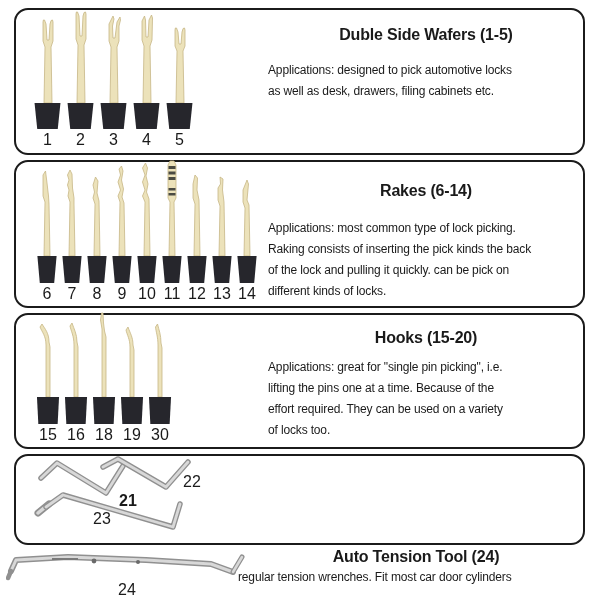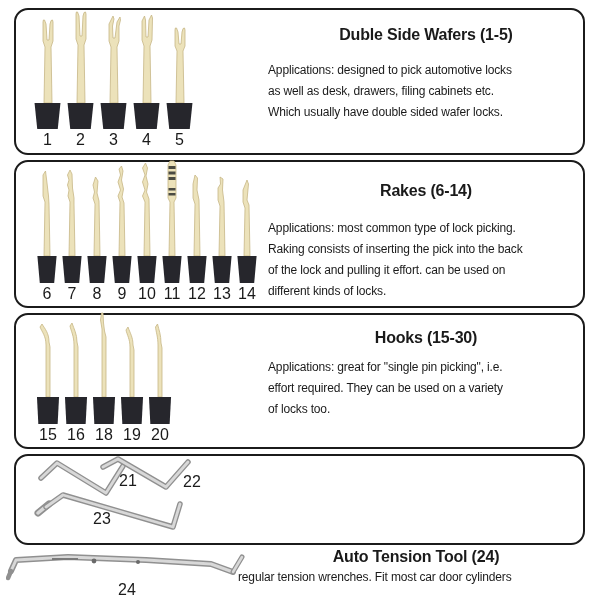--- a/index.html
+++ b/index.html
@@ -81,21 +81,20 @@
           </svg>
         <div class="handle h-wafer"></div>
         <div class="num">5</div>
       </div>
     </div>
     <div class="textcol">
       <h3>Duble Side Wafers (1-5)</h3>
       <div class="body">
         <div>Applications: designed to pick automotive locks</div>
         <div>as well as desk, drawers, filing cabinets etc.</div>
-        <div>Which usually have double sided wafer locks.</div>
       </div>
     </div>
   </div>
 
   <div class="box" id="sec-rakes">
     <div class="tools tools-rakes">
       <div class="tool">
         <svg class="blade" width="22" height="88" viewBox="0 0 22 88">
             <path d="M8,88 L9,34 L7,28 L7,7 L9.5,3 L11,15 L12.5,28 L13,36 L14,88 Z"></path>
           </svg>
@@ -161,22 +160,22 @@
             <path d="M8,78 L9,30 L7,24 L7,12 L11,2 L12.5,6 L11,22 L13,27 L14,78 Z"></path>
           </svg>
         <div class="handle h-rake"></div>
         <div class="num">14</div>
       </div>
     </div>
     <div class="textcol">
       <h3>Rakes (6-14)</h3>
       <div class="body">
         <div>Applications: most common type of lock picking.</div>
-        <div>Raking consists of inserting the pick into the back</div>
-        <div>of the lock and pulling it effort. can be used on</div>
+        <div>Raking consists of inserting the pick kinds the back</div>
+        <div>of the lock and pulling it quickly. can be pick on</div>
         <div>different kinds of locks.</div>
       </div>
     </div>
   </div>
 
   <div class="box" id="sec-hooks">
     <div class="tools tools-hooks">
       <div class="tool">
         <svg class="blade" width="24" height="76" viewBox="0 0 24 76">
             <path d="M10,76 L10,24 C10,15 6,11 4,6 L6,3 C9,8 13,12 13,21 L14,26 L14,76 Z"></path>
@@ -203,46 +202,47 @@
             <path d="M10,72 L10,22 C10,14 7,10 6,5 L8,2 C10,8 13,12 13,20 L14,25 L14,72 Z"></path>
           </svg>
         <div class="handle h-hook"></div>
         <div class="num">19</div>
       </div>
       <div class="tool">
         <svg class="blade" width="24" height="76" viewBox="0 0 24 76">
             <path d="M10,76 L10,24 C10,16 8,11 7.5,6 L9.5,3 C11,9 13,14 13,22 L14,27 L14,76 Z"></path>
           </svg>
         <div class="handle h-hook"></div>
-        <div class="num">20</div>
-      </div>
-    </div>
-    <div class="textcol">
-      <h3>Hooks (15-30)</h3>
+        <div class="num">30</div>
+      </div>
+    </div>
+    <div class="textcol">
+      <h3>Hooks (15-20)</h3>
       <div class="body">
         <div>Applications: great for "single pin picking", i.e.</div>
+        <div>lifting the pins one at a time. Because of the</div>
         <div>effort required. They can be used on a variety</div>
         <div>of locks too.</div>
       </div>
     </div>
   </div>
 
   <div class="box" id="sec-tension">
     <div class="wrench-area">
       <svg width="240" height="88" viewBox="0 0 240 88">
         <polyline class="metal-dark" stroke-width="5.5" points="9,22 25,7 74,37 91,10"></polyline>
         <polyline class="metal-light" stroke-width="2.8" points="9,22 25,7 74,37 91,10"></polyline>
         <polyline class="metal-dark" stroke-width="5.5" points="71,11 86,3 134,31 156,6"></polyline>
         <polyline class="metal-light" stroke-width="2.8" points="71,11 86,3 134,31 156,6"></polyline>
         <line class="metal-dark" stroke-width="7" x1="6" y1="57" x2="17" y2="48"></line>
         <line class="metal-light" stroke-width="3.5" x1="6" y1="57" x2="17" y2="48"></line>
         <polyline class="metal-dark" stroke-width="5.5" points="14,51 31,39 141,71 148,48"></polyline>
         <polyline class="metal-light" stroke-width="2.8" points="14,51 31,39 141,71 148,48"></polyline>
       </svg>
-      <div class="wlabel" style="left:87px;top:16px;">21</div>
+      <div class="wlabel" style="left:87px;top:36px;font-weight:bold;">21</div>
       <div class="wlabel" style="left:151px;top:17px;">22</div>
       <div class="wlabel" style="left:61px;top:54px;">23</div>
     </div>
   </div>
 
   <div id="sec-auto">
     <div class="auto-area">
       <svg width="252" height="36" viewBox="0 0 252 36">
         <polyline class="metal-dark" stroke-width="6" points="5,24 10,13 62,10 140,13 205,17 227,25"></polyline>
         <polyline class="metal-light" stroke-width="3" points="5,24 10,13 62,10 140,13 205,17 227,25"></polyline>

